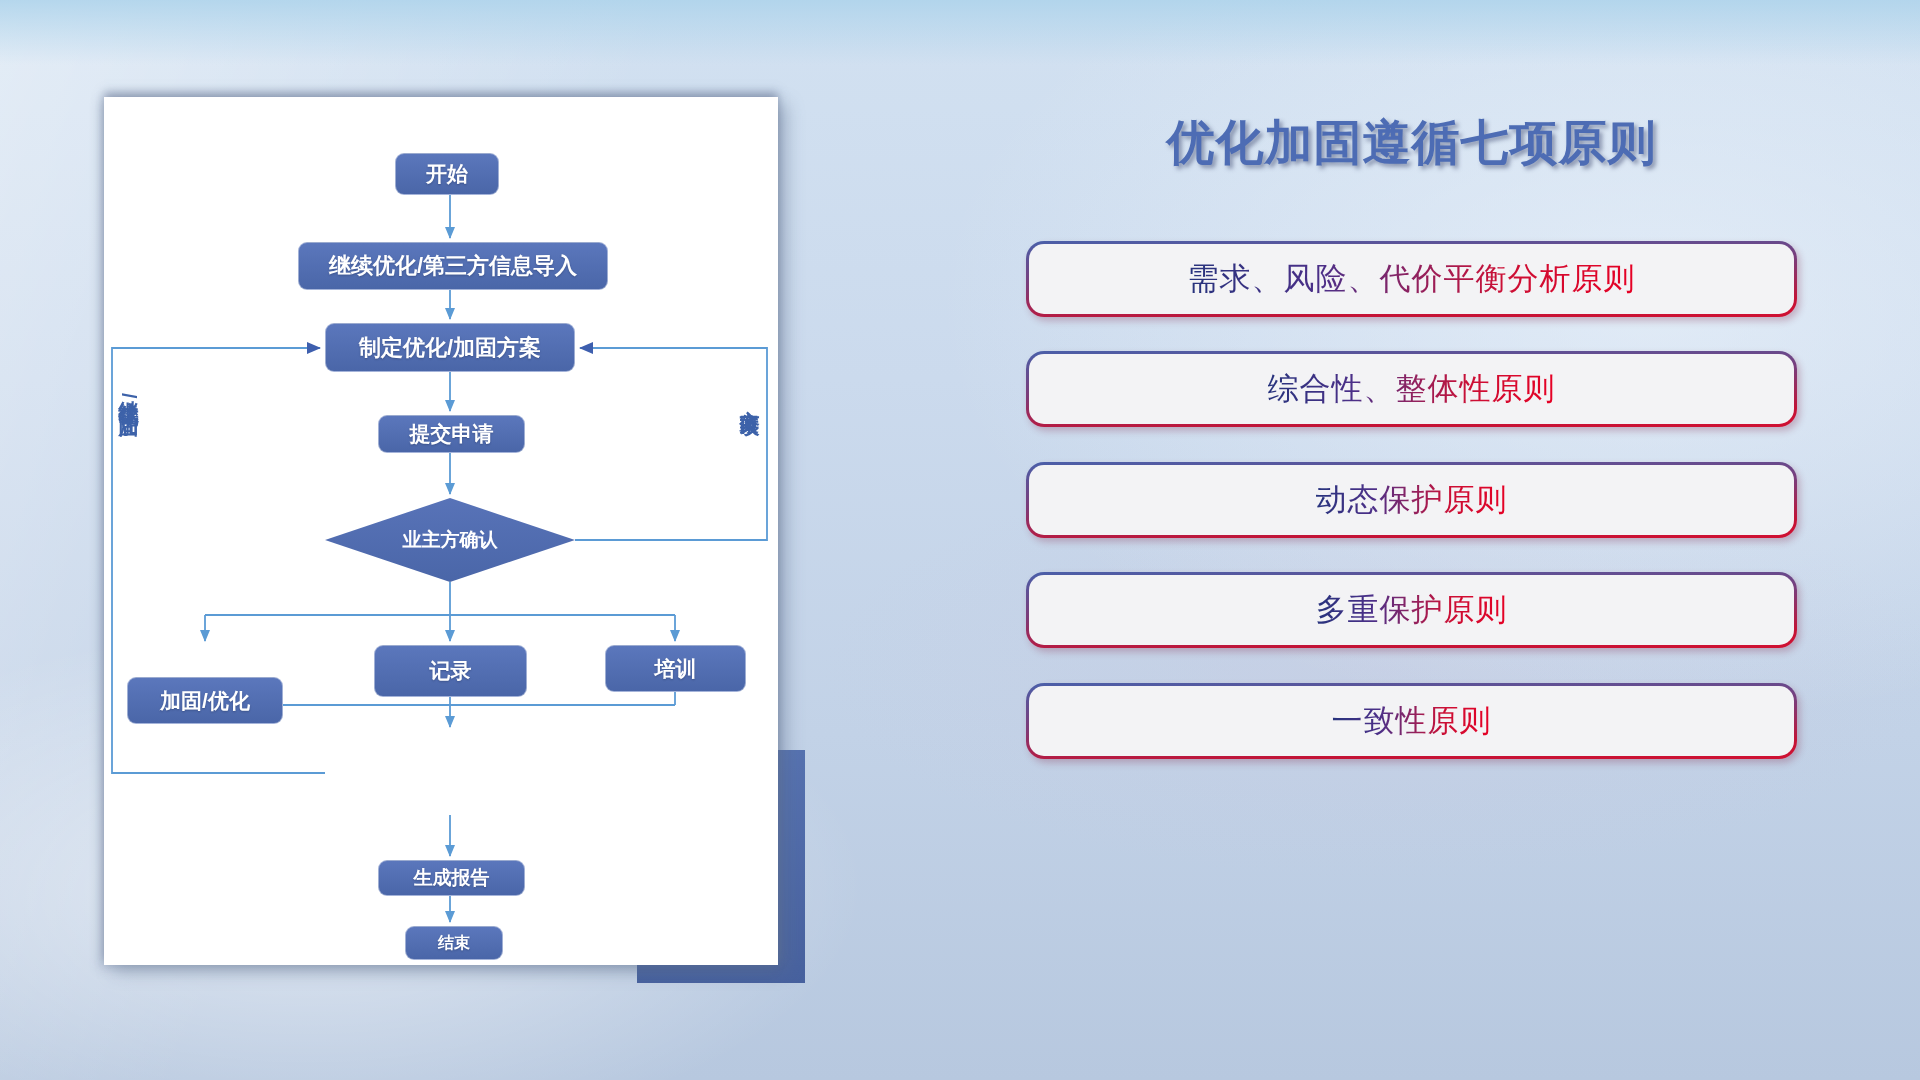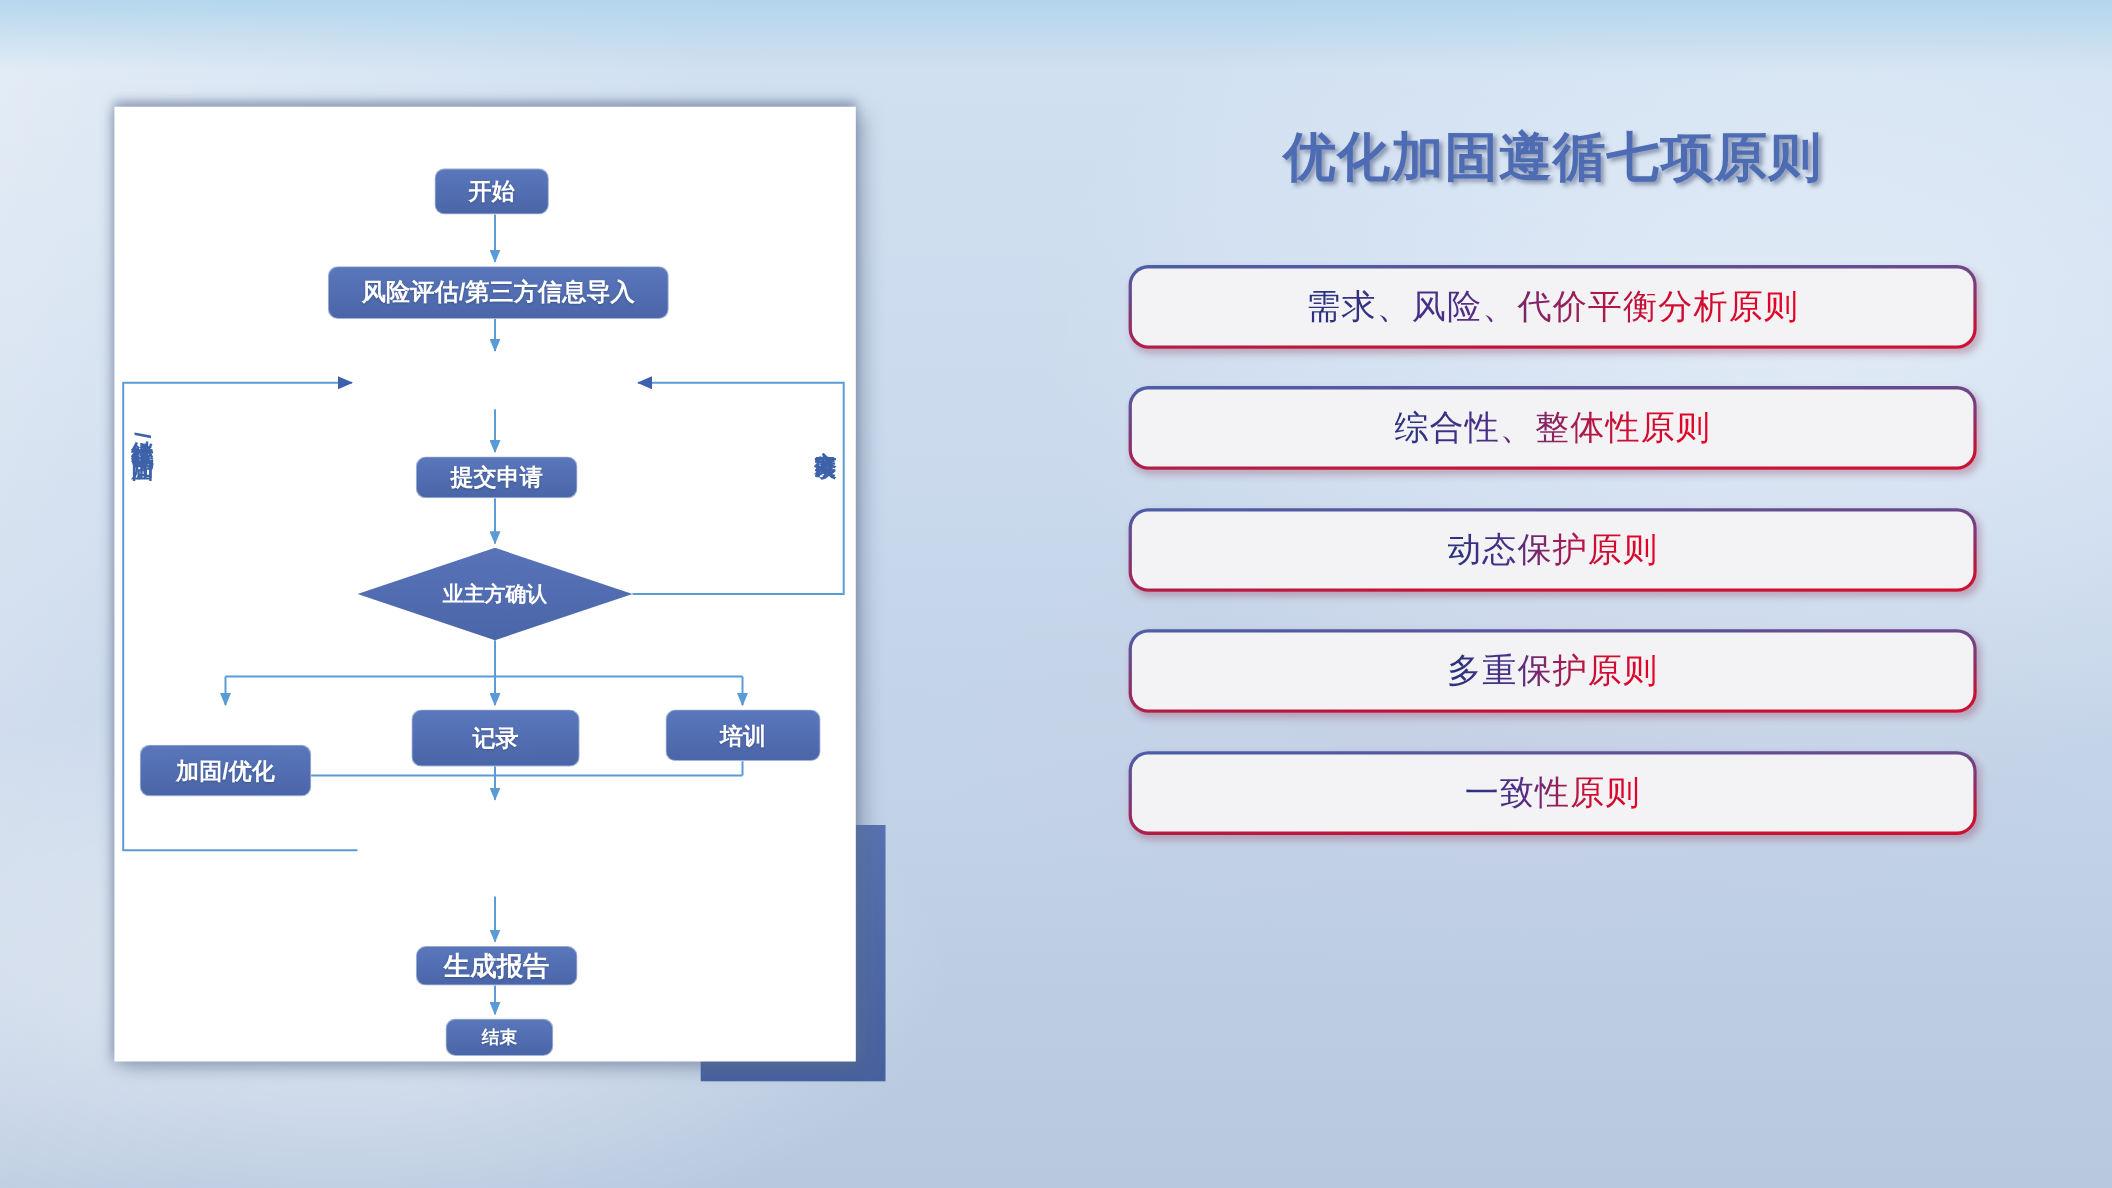--- a/index.html
+++ b/index.html
@@ -44,21 +44,21 @@
   }
   .n-start    {left:291px;top:56px; width:104px;height:42px;}
   .n-risk     {left:194px;top:145px;width:310px;height:48px;font-size:22px;}
   .n-plan     {left:221px;top:226px;width:250px;height:49px;font-size:22px;}
   .n-submit   {left:274px;top:318px;width:147px;height:38px;}
   .n-owner    {left:221px;top:401px;width:250px;height:84px;}
   .n-reinforce{left:23px; top:580px;width:156px;height:47px;}
   .n-record   {left:270px;top:548px;width:153px;height:52px;}
   .n-training {left:501px;top:548px;width:141px;height:47px;}
   .n-check    {left:221px;top:634px;width:250px;height:84px;}
-  .n-report   {left:274px;top:763px;width:147px;height:36px;font-size:24px;}
+  .n-report   {left:274px;top:763px;width:147px;height:36px;font-size:19px;}
   .n-end      {left:301px;top:829px;width:98px; height:34px;font-size:16px;}
   .loop-label{
     position:absolute;writing-mode:vertical-rl;letter-spacing:2px;
     color:#3d62a9;font-weight:bold;font-size:20px;line-height:24px;white-space:nowrap;
   }
   .loop-left-label {left:13px; top:288px;}
   .loop-right-label{left:634px;top:297px;}
 
   
   .panel-title{
@@ -121,21 +121,22 @@
         <path d="M101,608 H571"></path>
         <path d="M346,608 V630" marker-end="url(#mL)"></path>
         <path d="M346,718 V759" marker-end="url(#mL)"></path>
         <path d="M346,799 V825" marker-end="url(#mL)"></path>
         <path d="M221,676 H8 V251 H216" marker-end="url(#mD)"></path>
         <path d="M471,443 H663 V251 H476" marker-end="url(#mD)"></path>
       </g>
     </svg>
 
     <div class="fnode n-start">开始</div>
-    <div class="fnode n-risk">风险评估/第三方信息导入</div>
+    <div class="fnode n-risk">继续优化/第三方信息导入</div>
+    <div class="fnode n-plan">制定优化/加固方案</div>
     <div class="fnode n-submit">提交申请</div>
     <div class="fdiamond n-owner">业主方确认</div>
     <div class="fnode n-reinforce">加固/优化</div>
     <div class="fnode n-record">记录</div>
     <div class="fnode n-training">培训</div>
     <div class="fnode n-report">生成报告</div>
     <div class="fnode n-end">结束</div>
 
     <div class="loop-label loop-left-label">继续优化/加固</div>
     <div class="loop-label loop-right-label">方案修改</div>

